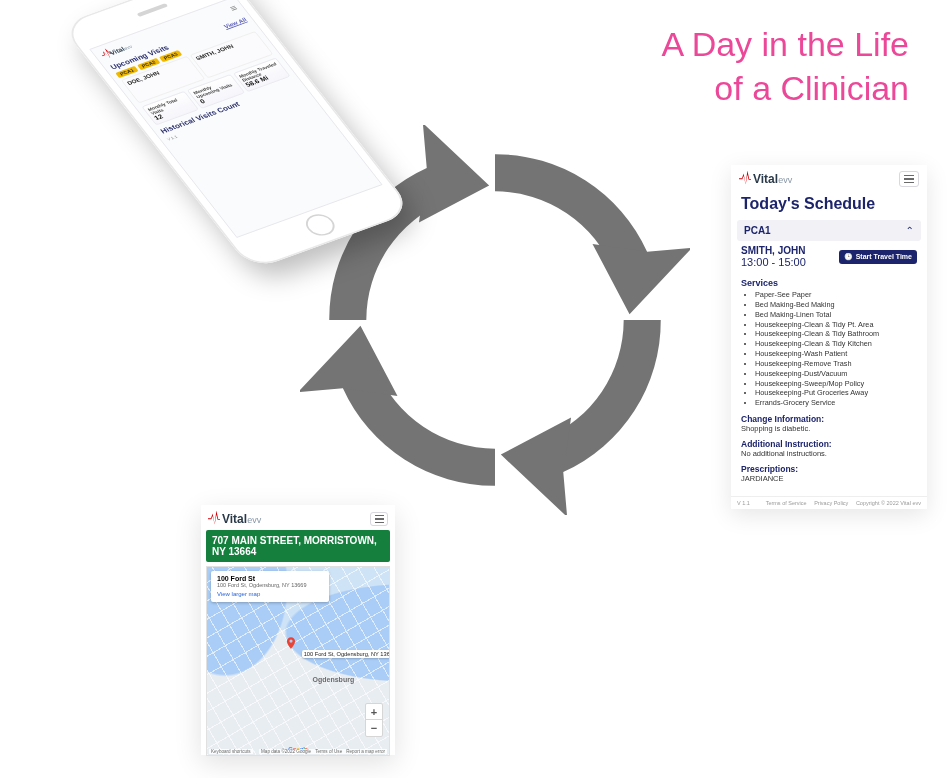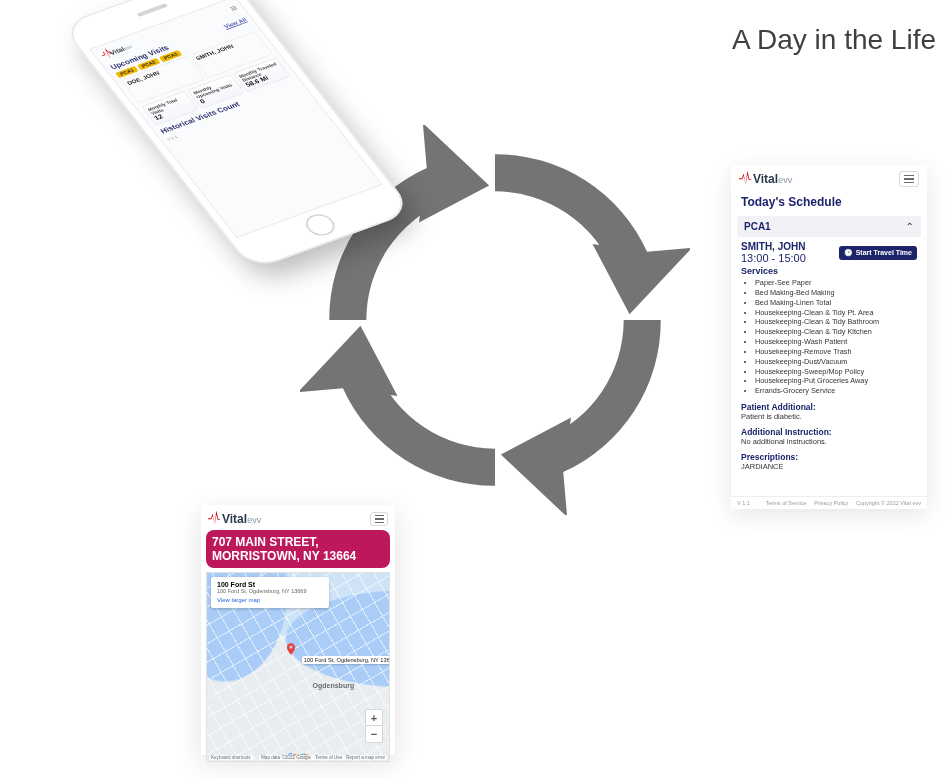--- a/index.html
+++ b/index.html
@@ -9,24 +9,24 @@
     background: #ffffff;
     font-family: -apple-system, BlinkMacSystemFont, "Segoe UI", Arial, sans-serif;
     position: relative;
     overflow: hidden;
   }
 
   
   .heading {
     position: absolute;
     top: 22px;
-    right: 13px;
+    right: 40px;
     text-align: right;
-    color: #404040;
-    font-size: 28px;
+    color: #ec4899;
+    font-size: 34px;
     line-height: 1.3;
     font-weight: 400;
   }
 
   
   .cycle {
     position: absolute;
     left: 300px;
     top: 125px;
     width: 390px;
@@ -111,51 +111,51 @@
     height: 344px;
     background:#fff;
     box-shadow: 0 6px 22px rgba(0,0,0,0.10);
     font-size: 9px;
     color:#222;
     display:flex; flex-direction:column;
   }
   .sched-bar { display:flex; justify-content:space-between; align-items:center; padding:6px 8px; }
   .sched-ham { width:20px; height:16px; border:1px solid #d8d8de; border-radius:3px; display:flex; flex-direction:column; justify-content:center; align-items:center; gap:2px;}
   .sched-ham span { width:10px; height:1.5px; background:#6a6a6a; display:block;}
-  .sched-title { font-weight:700; font-size:12px; color:#1c246c; padding:2px 10px 4px;}
+  .sched-title { font-weight:700; font-size:16px; color:#1c246c; padding:2px 10px 4px;}
   .sched-acc { background:#f1f1f6; margin:3px 6px 0; padding:5px 7px; border-radius:3px; display:flex; justify-content:space-between; align-items:center;}
   .sched-acc .lab { font-weight:700; color:#1c246c; font-size:10px;}
   .chev { color:#1c246c; font-size:10px; }
   .sched-body { padding:4px 10px 0; flex:1; overflow:hidden;}
   .sched-name { font-weight:700; color:#1c246c; font-size:10px;}
   .sched-time { font-size:11px; color:#1c246c; }
   .start-btn { background:#1c246c; color:#fff; font-size:7px; padding:3px 5px; border-radius:3px; display:inline-flex; align-items:center; gap:3px; font-weight:700;}
   .row1 { display:flex; align-items:center; justify-content:space-between; gap:4px; }
-  .svc-title { font-weight:700; color:#1c246c; margin-top:2px; font-size:9px;}
+  .svc-title { font-weight:700; color:#1c246c; margin-top:10px; font-size:9px;}
   .svc-list { padding-left:14px; margin-top:2px;}
   .svc-list li { font-size:7.3px; color:#333; line-height:1.35; }
   .sec-h { font-weight:700; color:#1c246c; margin-top:6px; font-size:8.5px;}
   .sec-b { font-size:7.5px; color:#333; }
   .sched-foot { border-top:1px solid #eee; display:flex; justify-content:space-between; align-items:center; font-size:5.5px; color:#9a9a9a; padding:3px 6px;}
   .foot-links span { margin-left:6px; }
 
   
   .mapcard {
     position:absolute;
     left: 201px; top: 505px;
     width: 194px; height: 250px;
     background:#fff;
     box-shadow: 0 8px 26px rgba(0,0,0,0.12);
     font-size:8px; color:#222;
     padding:5px;
   }
   .map-top { display:flex; justify-content:space-between; align-items:center; padding:2px 2px 4px;}
   .map-ham { width:18px; height:14px; border:1px solid #d8d8de; border-radius:3px; display:flex; flex-direction:column; justify-content:center; align-items:center; gap:2px;}
   .map-ham span{width:9px;height:1.3px;background:#6a6a6a;display:block;}
-  .addrbar { background:#be185d; color:#fff; font-size:12px; font-weight:700; padding:5px 6px; border-radius:8px;}
+  .addrbar { background:#15803d; color:#fff; font-size:10px; font-weight:700; padding:5px 6px; border-radius:2px;}
   .map-embed { position:relative; width:100%; height:190px; margin-top:4px; border:1px solid #e0e0e0;
     background:
       radial-gradient(circle at 50% 50%, rgba(120,170,240,0.0) 0, rgba(120,170,240,0.0) 100%),
       linear-gradient(200deg, #cfe3f7 0 40%, #e8edf2 40% 100%);
     overflow:hidden;
   }
   
   .river {
     position:absolute; inset:0;
     background:
@@ -186,20 +186,21 @@
   .goo b:nth-child(5){color:#34A853;} .goo b:nth-child(6){color:#EA4335;}
   .map-foot{ position:absolute; bottom:1px; right:2px; font-size:4.6px; color:#6b6b6b; display:flex; gap:4px; background:rgba(255,255,255,0.8); padding:0 2px;}
   .map-foot-l{ position:absolute; bottom:1px; left:2px; font-size:4.6px; color:#6b6b6b; background:rgba(255,255,255,0.8); padding:0 2px;}
 
 </style>
 </head>
 <body>
 
 <div class="heading">
   <div>A Day in the Life</div>
+  <div>of a Clinician</div>
 </div>
 
 <div class="cycle">
   <svg viewBox="0 0 400 400" width="390" height="390">
     <g fill="#747474">
 
       <g id="seg">
         <path d="M200 30
                  A170 170 0 0 1 356 130
                  L322 150
@@ -317,22 +318,22 @@
       <li>Housekeeping-Clean &amp; Tidy Bathroom</li>
       <li>Housekeeping-Clean &amp; Tidy Kitchen</li>
       <li>Housekeeping-Wash Patient</li>
       <li>Housekeeping-Remove Trash</li>
       <li>Housekeeping-Dust/Vacuum</li>
       <li>Housekeeping-Sweep/Mop Policy</li>
       <li>Housekeeping-Put Groceries Away</li>
       <li>Errands-Grocery Service</li>
     </ul>
 
-    <div class="sec-h">Patient Additional:</div>
-    <div class="sec-b">Patient is diabetic.</div>
+    <div class="sec-h">Change Information:</div>
+    <div class="sec-b">Shopping is diabetic.</div>
 
     <div class="sec-h">Additional Instruction:</div>
     <div class="sec-b">No additional instructions.</div>
 
     <div class="sec-h">Prescriptions:</div>
     <div class="sec-b">JARDIANCE</div>
   </div>
   <div class="sched-foot">
     <span>V 1.1</span>
     <span class="foot-links">

